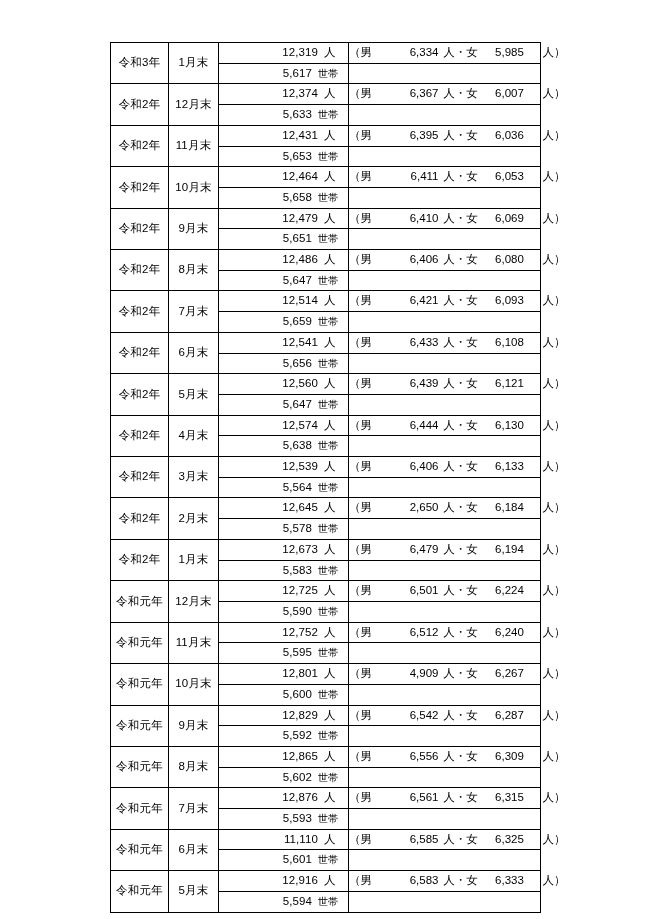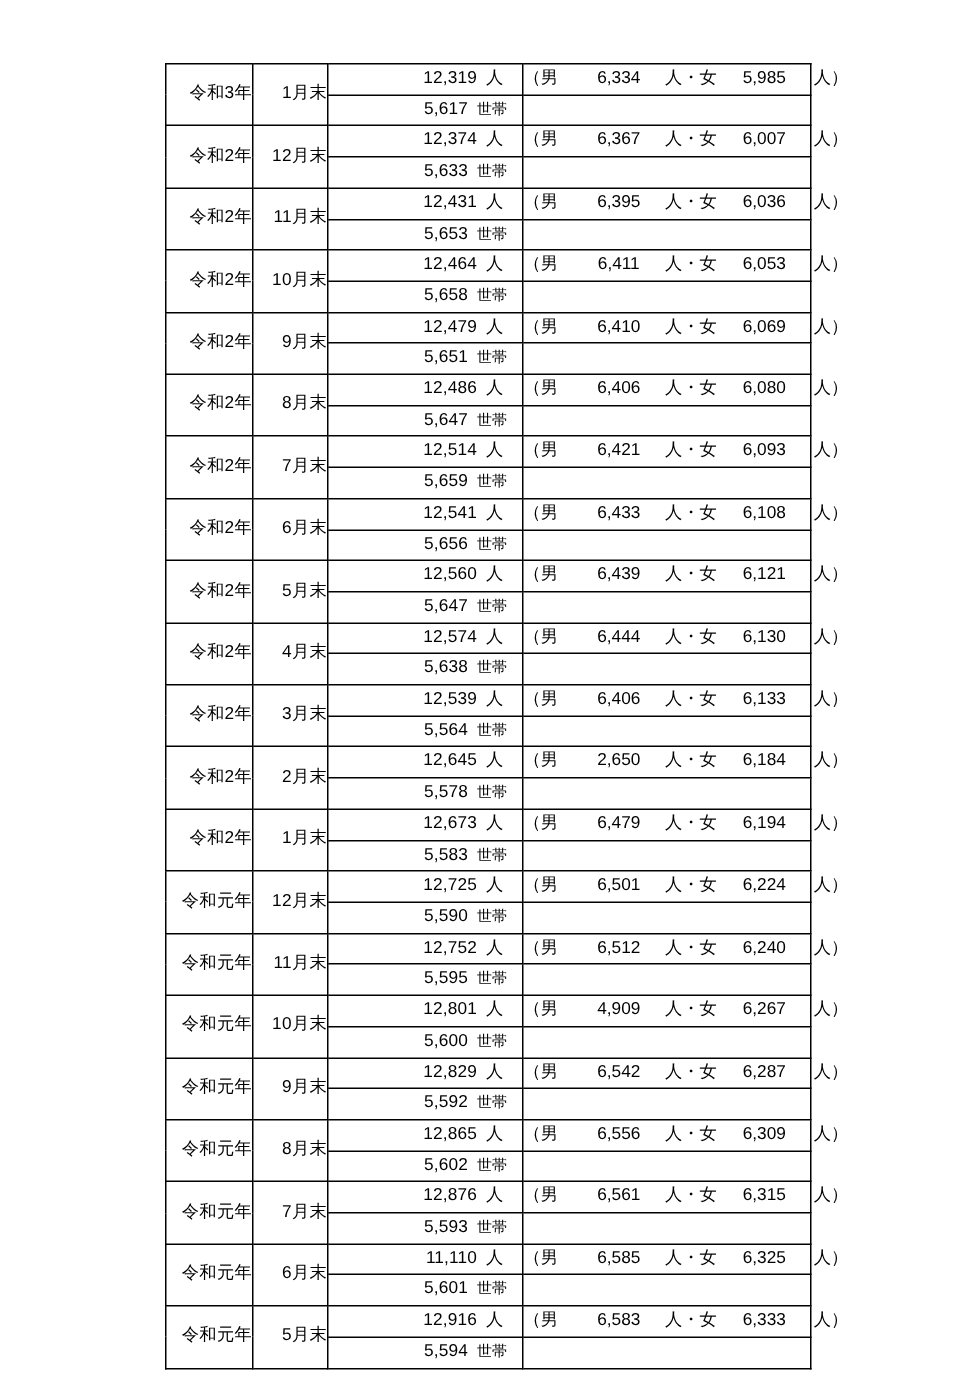--- a/index.html
+++ b/index.html
@@ -36,21 +36,21 @@
   }
 
   
   col.c-era   { width: 58px; }
   col.c-month { width: 50px; }
   col.c-count { width: 130px; }
   col.c-break { width: 192px; }
 
   td.era-cell,
   td.month-cell {
-    text-align: right;
+    text-align: center;
     white-space: nowrap;
     letter-spacing: 0.2px;
   }
   td.era-cell   { font-size: 11.5px; }
   td.month-cell { font-size: 11.5px; }
 
   td.count-cell {
     text-align: right;
     padding-right: 5px;
     white-space: nowrap;
@@ -75,21 +75,21 @@
   }
 
   td.breakdown-cell {
     text-align: left;
     white-space: nowrap;
     padding-left: 4px;
     font-size: 11.5px;
   }
   td.breakdown-cell .bd-open   { }
   td.breakdown-cell .bd-male   { display:inline-block; width: 26px; text-align: left; }
-  td.breakdown-cell .bd-mnum   { display:inline-block; width: 52px; text-align: center; }
+  td.breakdown-cell .bd-mnum   { display:inline-block; width: 52px; text-align: right; }
   td.breakdown-cell .bd-mid    { display:inline-block; width: 44px; text-align: center; }
   td.breakdown-cell .bd-fnum   { display:inline-block; width: 54px; text-align: center; }
   td.breakdown-cell .bd-close  { display:inline-block; width: 28px; text-align: left; padding-left: 6px;}
 
   td.blank-cell { background: #ffffff; }
 </style>
 </head>
 <body>
 
 <table id="population-table">

